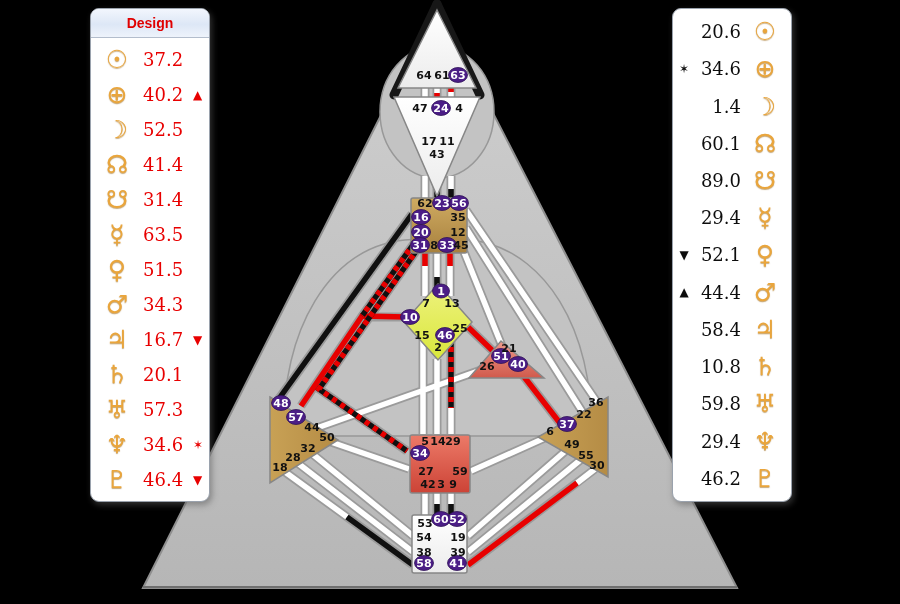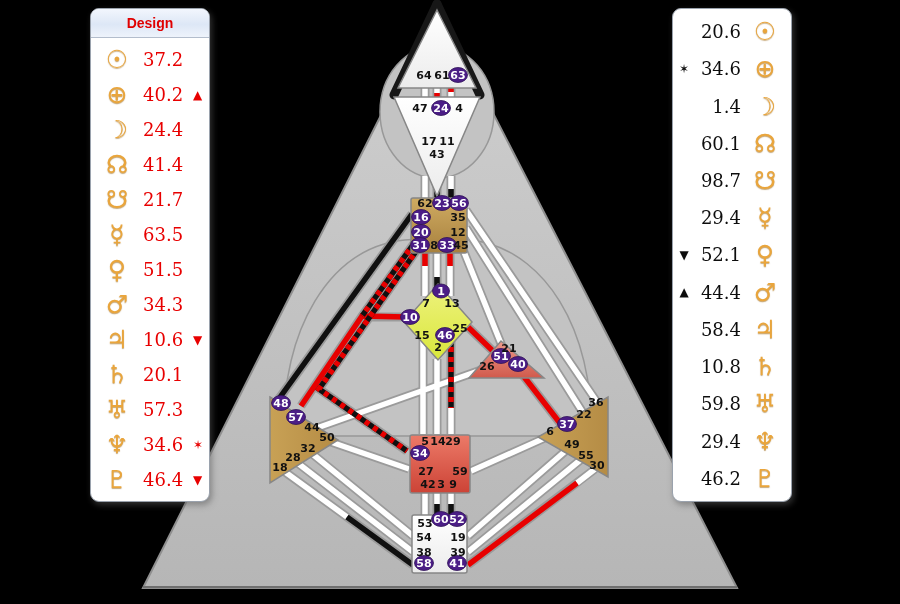--- a/index.html
+++ b/index.html
@@ -240,51 +240,51 @@
           <span class="dval">37.2</span>
           <span class="dmark"></span>
         </div>
     <div class="prow">
           <span class="glyph">⊕</span>
           <span class="dval">40.2</span>
           <span class="dmark">▲</span>
         </div>
     <div class="prow">
           <span class="glyph">☽</span>
-          <span class="dval">24.4</span>
+          <span class="dval">52.5</span>
           <span class="dmark"></span>
         </div>
     <div class="prow">
           <span class="glyph">☊</span>
           <span class="dval">41.4</span>
           <span class="dmark"></span>
         </div>
     <div class="prow">
           <span class="glyph">☋</span>
-          <span class="dval">21.7</span>
+          <span class="dval">31.4</span>
           <span class="dmark"></span>
         </div>
     <div class="prow">
           <span class="glyph">☿</span>
           <span class="dval">63.5</span>
           <span class="dmark"></span>
         </div>
     <div class="prow">
           <span class="glyph">♀</span>
           <span class="dval">51.5</span>
           <span class="dmark"></span>
         </div>
     <div class="prow">
           <span class="glyph">♂</span>
           <span class="dval">34.3</span>
           <span class="dmark"></span>
         </div>
     <div class="prow">
           <span class="glyph">♃</span>
-          <span class="dval">10.6</span>
+          <span class="dval">16.7</span>
           <span class="dmark">▼</span>
         </div>
     <div class="prow">
           <span class="glyph">♄</span>
           <span class="dval">20.1</span>
           <span class="dmark"></span>
         </div>
     <div class="prow">
           <span class="glyph">♅</span>
           <span class="dval">57.3</span>
@@ -320,21 +320,21 @@
           <span class="dval">1.4</span>
           <span class="glyph">☽</span>
         </div>
     <div class="prow">
           <span class="dmark"></span>
           <span class="dval">60.1</span>
           <span class="glyph">☊</span>
         </div>
     <div class="prow">
           <span class="dmark"></span>
-          <span class="dval">98.7</span>
+          <span class="dval">89.0</span>
           <span class="glyph">☋</span>
         </div>
     <div class="prow">
           <span class="dmark"></span>
           <span class="dval">29.4</span>
           <span class="glyph">☿</span>
         </div>
     <div class="prow">
           <span class="dmark">▼</span>
           <span class="dval">52.1</span>

